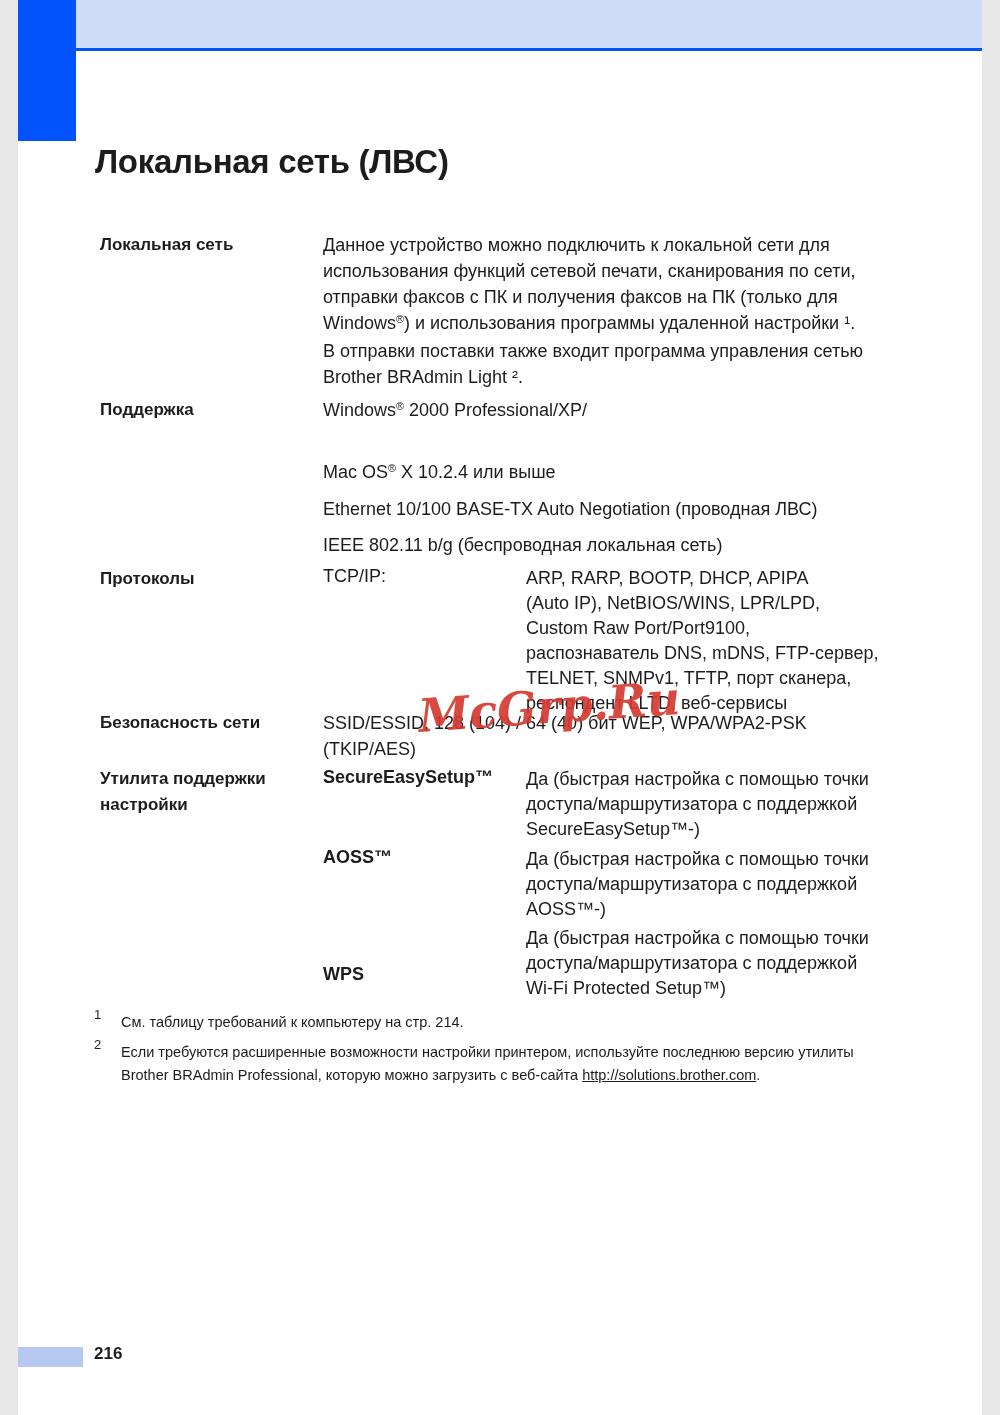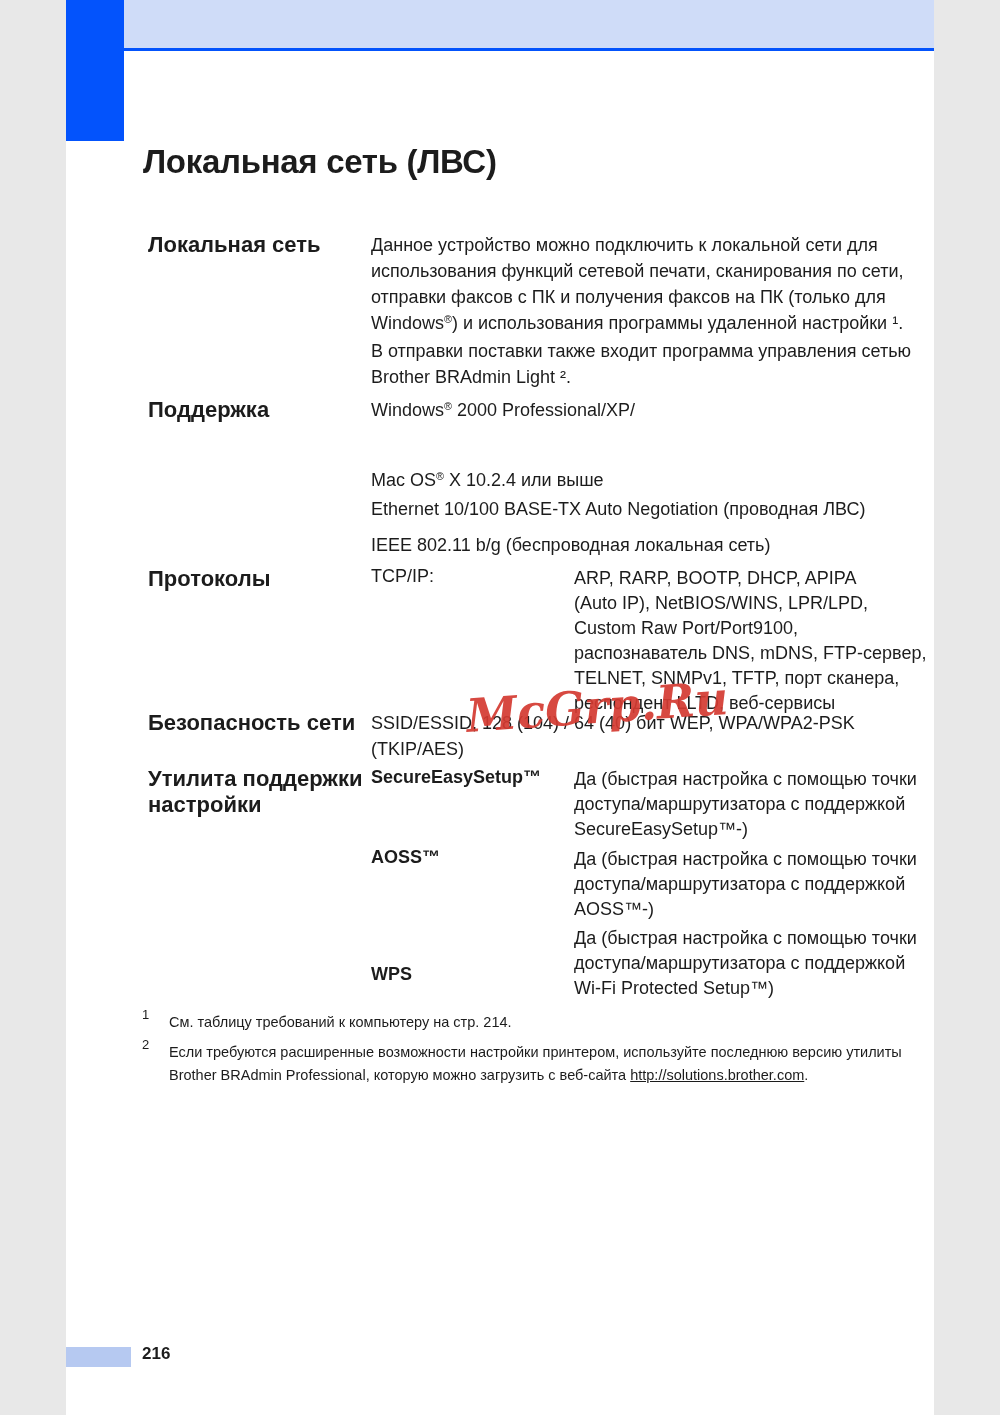--- a/index.html
+++ b/index.html
@@ -1,19 +1,19 @@
 <!DOCTYPE html>
 <html><head>
 <meta charset="utf-8">
 <style>
   * { margin: 0; padding: 0; box-sizing: border-box; }
   html, body { background: #e8e8e8; }
   .page {
     position: relative;
-    width: 868px;
+    width: 964px;
     height: 1415px;
     background: #ffffff;
     font-family: "Liberation Sans", sans-serif;
     color: #1c1c1c;
     overflow: hidden;
     margin: 0 auto;
   }
   .corner-rect {
     position: absolute;
     left: 0; top: 0;
@@ -31,21 +31,21 @@
     position: absolute;
     left: 77px; top: 143px;
     font-size: 33px;
     font-weight: bold;
     letter-spacing: -0.3px;
     white-space: nowrap;
   }
   .label {
     position: absolute;
     left: 82px;
-    font-size: 22px;
+    font-size: 17px;
     font-weight: bold;
     white-space: nowrap;
     line-height: 26px;
   }
   .key {
     position: absolute;
     left: 305px;
     font-size: 18px;
     white-space: nowrap;
   }
@@ -128,21 +128,21 @@
     <div class="ln">отправки факсов с ПК и получения факсов на ПК (только для</div>
     <div class="ln">Windows<sup class="reg">®</sup>) и использования программы удаленной настройки ¹.</div>
     <div class="ln">В отправки поставки также входит программа управления сетью</div>
     <div class="ln">Brother BRAdmin Light ².</div>
   </div>
 
   <div class="label" style="top:397px;">Поддержка</div>
   <div class="block col-mid lh28" style="top:396px;">
     <div class="ln">Windows<sup class="reg">®</sup> 2000 Professional/XP/</div>
   </div>
-  <div class="block col-mid" style="top:462px;margin-top:8px;">Mac OS<sup class="reg">®</sup> X 10.2.4 или выше</div>
+  <div class="block col-mid" style="top:462px;">Mac OS<sup class="reg">®</sup> X 10.2.4 или выше</div>
   <div class="block col-mid" style="top:499px;">Ethernet 10/100 BASE-TX Auto Negotiation (проводная ЛВС)</div>
   <div class="block col-mid" style="top:535px;">IEEE 802.11 b/g (беспроводная локальная сеть)</div>
 
   <div class="label" style="top:566px;">Протоколы</div>
   <div class="key" style="top:566px;">TCP/IP:</div>
   <div class="block col-right lh25" style="top:566px;">
     <div class="ln">ARP, RARP, BOOTP, DHCP, APIPA</div>
     <div class="ln">(Auto IP), NetBIOS/WINS, LPR/LPD,</div>
     <div class="ln">Custom Raw Port/Port9100,</div>
     <div class="ln">распознаватель DNS, mDNS, FTP-сервер,</div>

